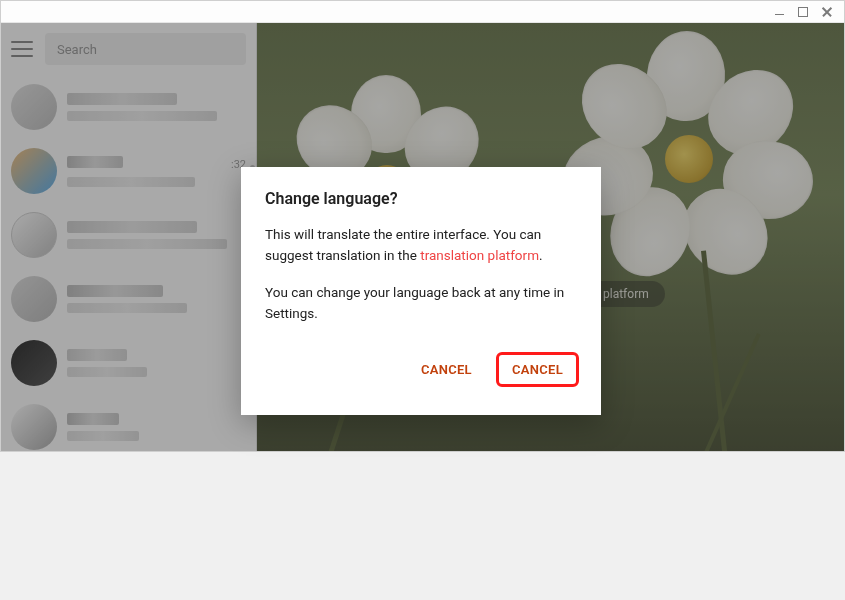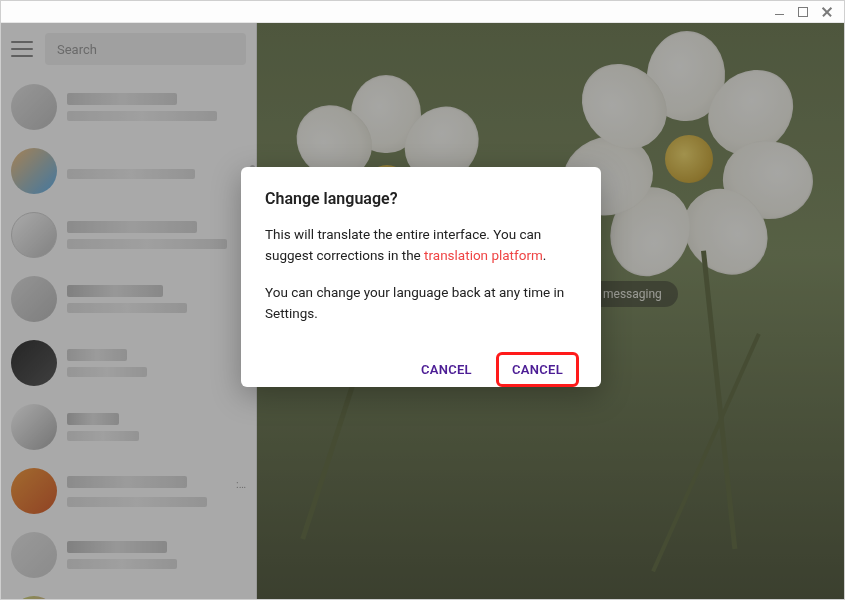--- a/index.html
+++ b/index.html
@@ -1,18 +1,18 @@
 <!DOCTYPE html>
 <html><head>
 <meta charset="utf-8">
 <style>
   * { box-sizing: border-box; margin: 0; padding: 0; font-family: -apple-system, BlinkMacSystemFont, "Segoe UI", Roboto, Arial, sans-serif; }
   html, body { width: 845px; height: 600px; overflow: hidden; background: #f0f0f0; }
 
-  .window { position: relative; width: 845px; height: 600px; background: #fff; border: 1px solid #cfcfcf; }
+  .window { position: relative; width: 845px; height: 452px; background: #fff; border: 1px solid #cfcfcf; }
 
   
   .titlebar { height: 22px; background: #fdfdfd; border-bottom: 1px solid #e6e6e6; display: flex; justify-content: flex-end; align-items: center; gap: 10px; padding: 0 10px; }
   .win-btn { width: 14px; height: 14px; color: #7a7a7a; display: flex; align-items: center; justify-content: center; font-size: 12px; }
   .win-min::before { content: ""; display: block; width: 9px; height: 1.5px; background: #7a7a7a; margin-top: 6px;}
   .win-max::before { content: ""; display: block; width: 8px; height: 8px; border: 1.5px solid #7a7a7a; }
   .win-close { position: relative; }
   .win-close::before, .win-close::after { content: ""; position: absolute; width: 12px; height: 1.5px; background: #7a7a7a; top: 6px; left: 1px; }
   .win-close::before { transform: rotate(45deg); }
   .win-close::after { transform: rotate(-45deg); }
@@ -82,27 +82,27 @@
   .stem1 { left: 136px; top: 230px; width: 5px; height: 300px; transform: rotate(18deg);}
   .stem2 { left: 444px; top: 228px; width: 5px; height: 300px; transform: rotate(-6deg);}
   .stem3 { left: 500px; top: 310px; width: 4px; height: 260px; transform: rotate(24deg);}
 
   .badge-pill { position: absolute; left: 330px; top: 258px; background: rgba(70,75,58,0.72); color: #e6e7dd; font-size: 12px; padding: 6px 16px; border-radius: 14px; }
 
   
   .overlay { position: absolute; inset: 0; background: rgba(30,30,30,0.38); }
 
   
-  .dialog { position: absolute; left: 240px; top: 166px; width: 360px; background: #fff; border-radius: 6px; box-shadow: 0 8px 30px rgba(0,0,0,0.28); padding: 22px 24px 2px 24px; }
+  .dialog { position: absolute; left: 240px; top: 166px; width: 360px; background: #fff; border-radius: 0; box-shadow: 0 8px 30px rgba(0,0,0,0.28); padding: 22px 24px 30px 24px; }
   .dialog h2 { font-size: 16px; font-weight: 600; color: #222; margin-bottom: 16px; }
   .dialog p { font-size: 13.5px; color: #222; line-height: 1.55; margin-bottom: 16px; }
   .dialog p:last-of-type { margin-bottom: 30px; }
   .dialog .tlink { color: #ef4444; cursor: pointer; }
   .dialog-actions { display: flex; justify-content: flex-end; gap: 12px; margin-top: 6px;}
-  .dlg-btn { border: none; background: transparent; color: #4c1d95; font-weight: 600; font-size: 13px; letter-spacing: 0.3px; padding: 8px 14px; border-radius: 4px; cursor: pointer; }
+  .dlg-btn { border: none; background: transparent; color: #c2410c; font-weight: 600; font-size: 13px; letter-spacing: 0.3px; padding: 8px 14px; border-radius: 4px; cursor: pointer; }
   .dlg-btn.highlight { outline: 3px solid #ff1a1a; outline-offset: -1px; }
 
 </style>
 </head>
 <body>
 
 <div class="window">
 
   <div class="titlebar">
     <div class="win-btn win-min"></div>
@@ -131,20 +131,24 @@
             <div class="chat-title-row">
               <div class="chat-title blur-a" style="width:110px"></div>
               <div class="chat-time"></div>
             </div>
             <div class="chat-sub blur-b" style="width:150px"></div>
           </div>
         </div>
         <div class="chat-item">
           <div class="avatar av2"></div>
           <div class="chat-body">
+            <div class="chat-title-row">
+              <div class="chat-title blur-c" style="width:56px"></div>
+              <div class="chat-time">:32</div>
+            </div>
             <div class="chat-sub blur-b" style="width:128px"></div>
           </div>
         </div>
         <div class="chat-item">
           <div class="avatar av3"></div>
           <div class="chat-body">
             <div class="chat-title-row">
               <div class="chat-title blur-a" style="width:130px"></div>
               <div class="chat-time"></div>
             </div>
@@ -228,30 +232,30 @@
           <div class="petal"></div>
           <div class="petal"></div>
           <div class="petal"></div>
           <div class="petal"></div>
         <div class="flower-center"></div>
       </div>
       <div class="stem stem1"></div>
       <div class="stem stem2"></div>
       <div class="stem stem3"></div>
 
-      <div class="badge-pill">messaging</div>
+      <div class="badge-pill">platform</div>
     </div>
   </div>
 
   <div class="overlay" style="top:22px"></div>
 
   <div class="dialog">
     <h2>Change language?</h2>
     <p>
-      <span>This will translate the entire interface. You can suggest corrections in the </span><span class="tlink">translation platform</span><span>.</span>
+      <span>This will translate the entire interface. You can suggest translation in the </span><span class="tlink">translation platform</span><span>.</span>
     </p>
     <p>You can change your language back at any time in Settings.</p>
     <div class="dialog-actions">
       <button class="dlg-btn">CANCEL</button>
       <button class="dlg-btn highlight">CANCEL</button>
     </div>
   </div>
 
 </div>
 

